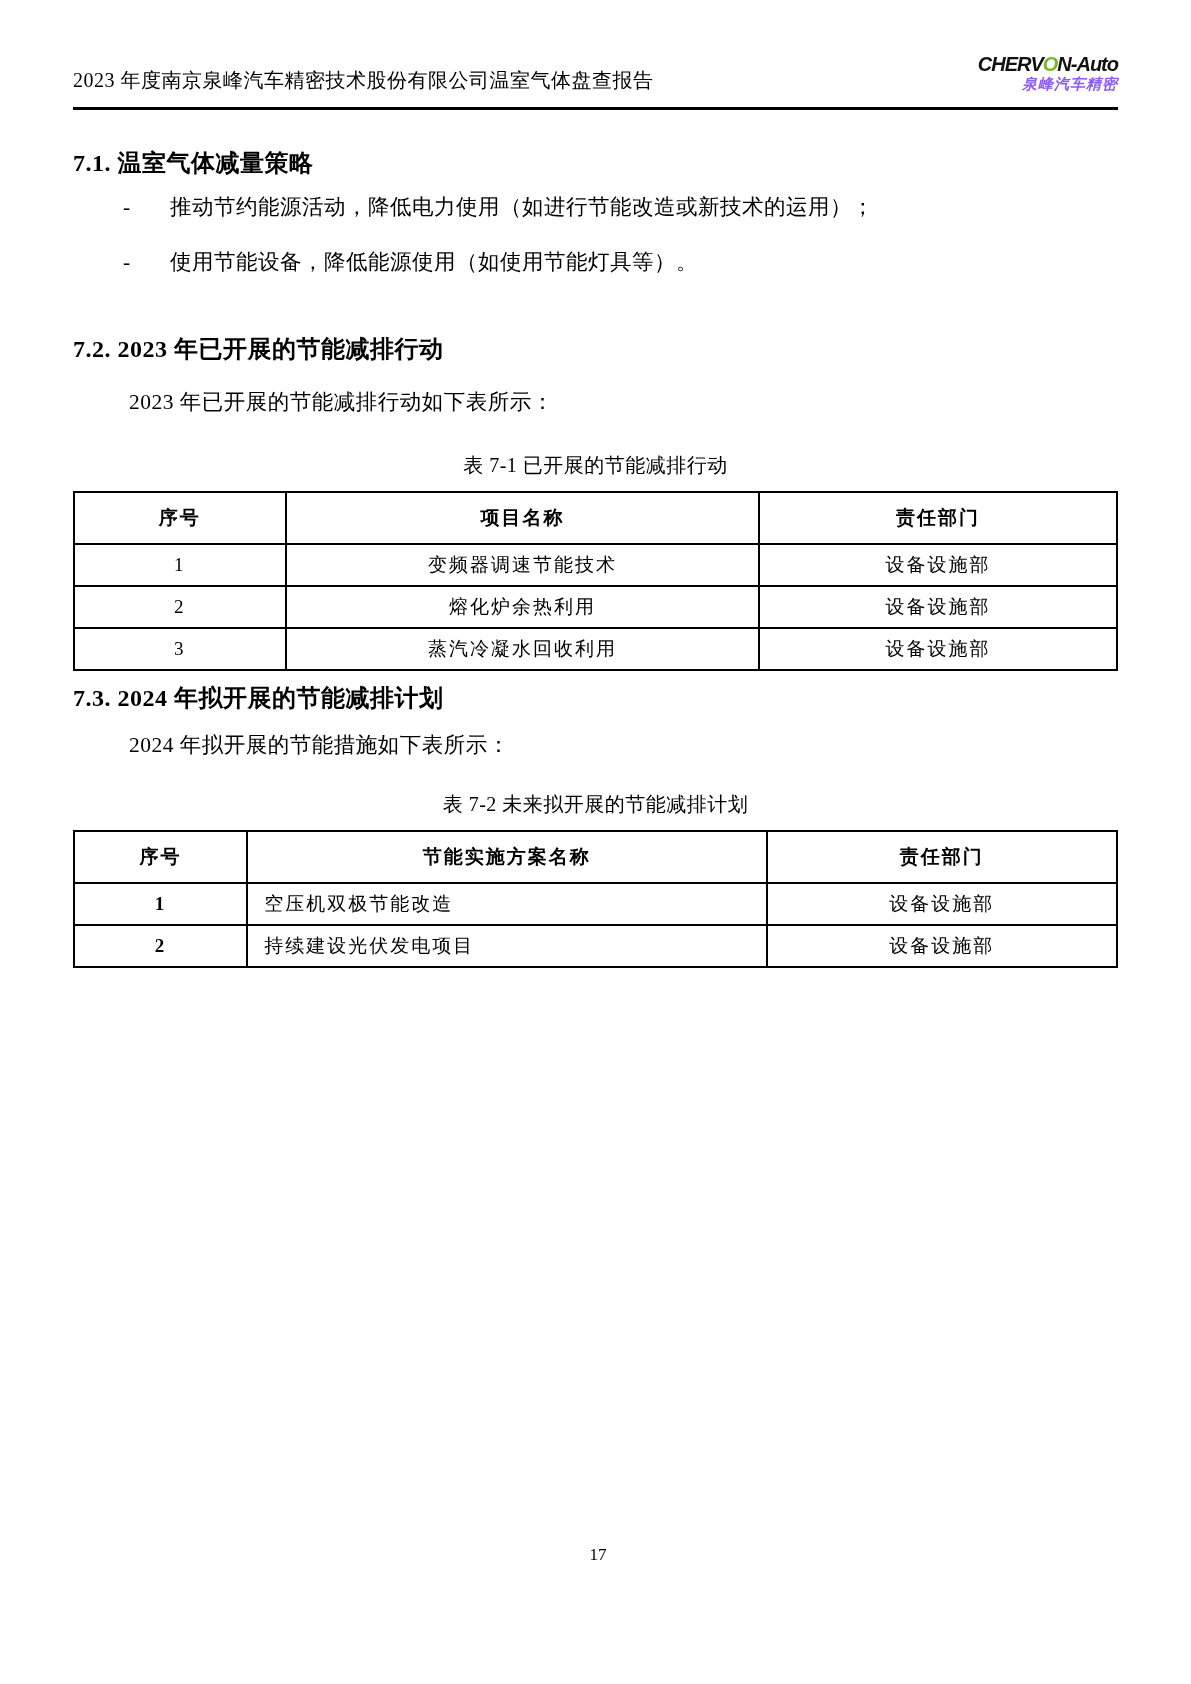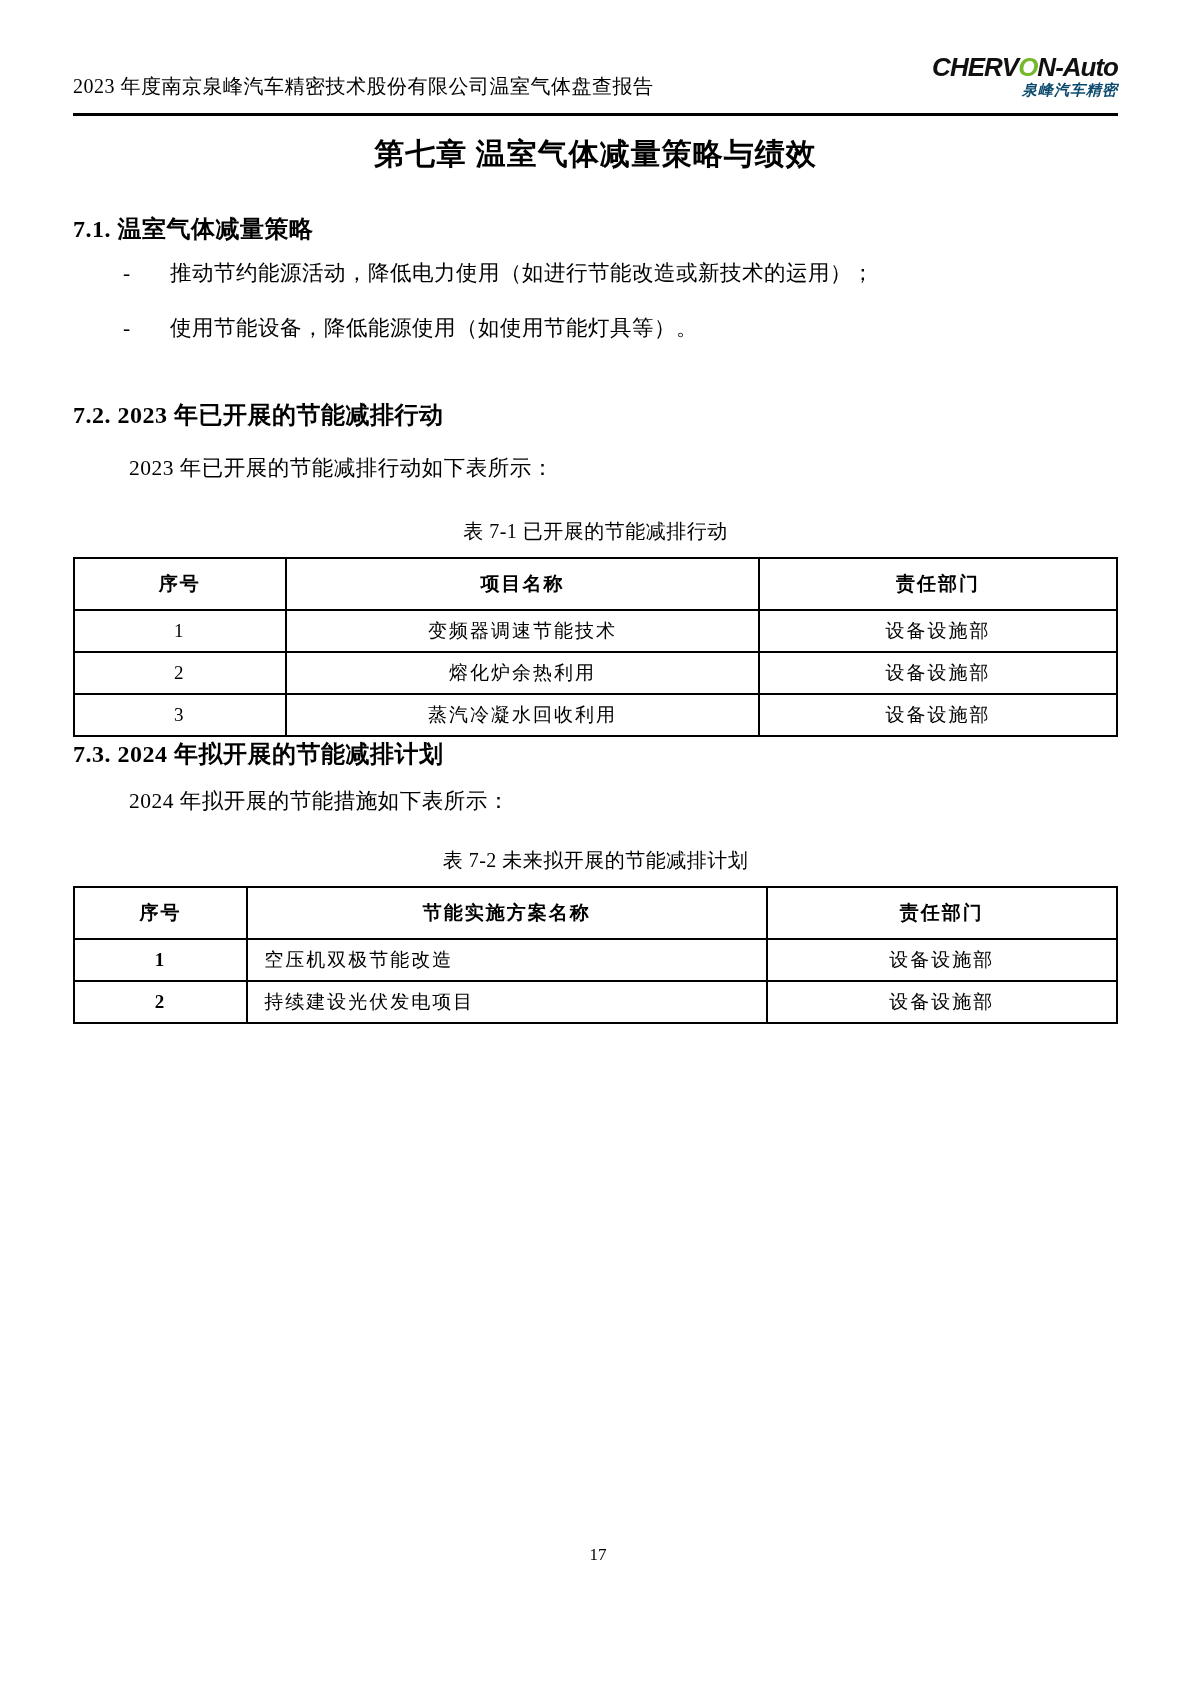--- a/index.html
+++ b/index.html
@@ -32,34 +32,34 @@
     letter-spacing: 0.5px;
     white-space: nowrap;
   }
   .logo {
     text-align: right;
     font-family: "Liberation Sans", "DejaVu Sans", sans-serif;
     line-height: 1;
     padding-bottom: 2px;
   }
   .logo-wordmark {
-    font-size: 26px;
+    font-size: 20px;
     font-weight: bold;
     font-style: italic;
     letter-spacing: -1px;
     color: #111;
     white-space: nowrap;
   }
   .logo-o { color: #76b82a; }
   .logo-subtitle {
     font-size: 15px;
     font-weight: bold;
     font-style: italic;
     letter-spacing: 1px;
-    color: #0c4a6e;
+    color: #8b5cf6;
     margin-top: 2px;
   }
 
   
   .chapter-title {
     margin-top: 16px;
     text-align: center;
     font-size: 30px;
     font-weight: bold;
     line-height: 44px;
@@ -68,21 +68,21 @@
 
   
   .section-heading {
     font-size: 24px;
     font-weight: bold;
     line-height: 34px;
     letter-spacing: 0.5px;
   }
   .h-71 { margin-top: 36px; }
   .h-72 { margin-top: 42px; }
-  .h-73 { }
+  .h-73 { margin-top: 10px; }
 
   
   .body-paragraph {
     margin-top: 18px;
     font-size: 21.5px;
     line-height: 55px;
     text-indent: 2em;
     text-align: justify;
     letter-spacing: 0.5px;
   }
@@ -160,21 +160,20 @@
 <div class="page">
 
   <div class="header">
     <div class="header-title">2023 年度南京泉峰汽车精密技术股份有限公司温室气体盘查报告</div>
     <div class="logo">
       <div class="logo-wordmark"><span>CHERV</span><span class="logo-o">O</span><span>N-Auto</span></div>
       <div class="logo-subtitle">泉峰汽车精密</div>
     </div>
   </div>
 
-  <div class="chapter-title">第七章 温室气体减量策略与绩效</div>
 
   <div class="section-heading h-71">7.1. 温室气体减量策略</div>
   <div class="bullet-list">
     <div class="bullet">
       <span class="bullet-marker">-</span>
       <span>推动节约能源活动，降低电力使用（如进行节能改造或新技术的运用）；</span>
     </div>
     <div class="bullet">
       <span class="bullet-marker">-</span>
       <span>使用节能设备，降低能源使用（如使用节能灯具等）。</span>

